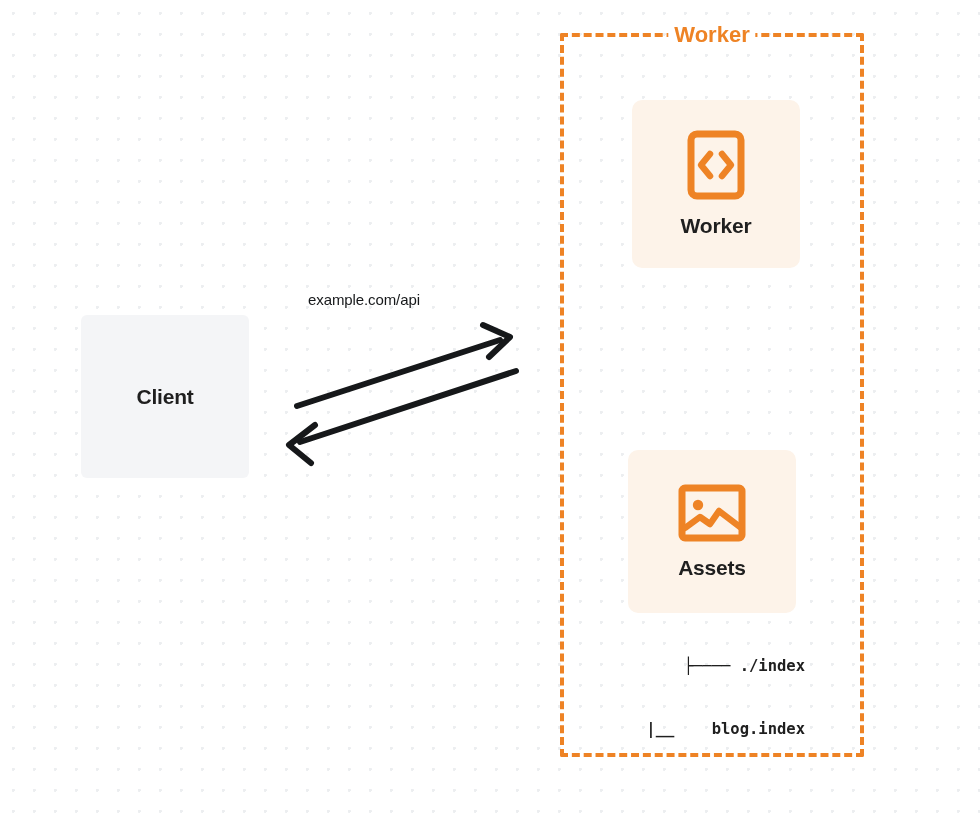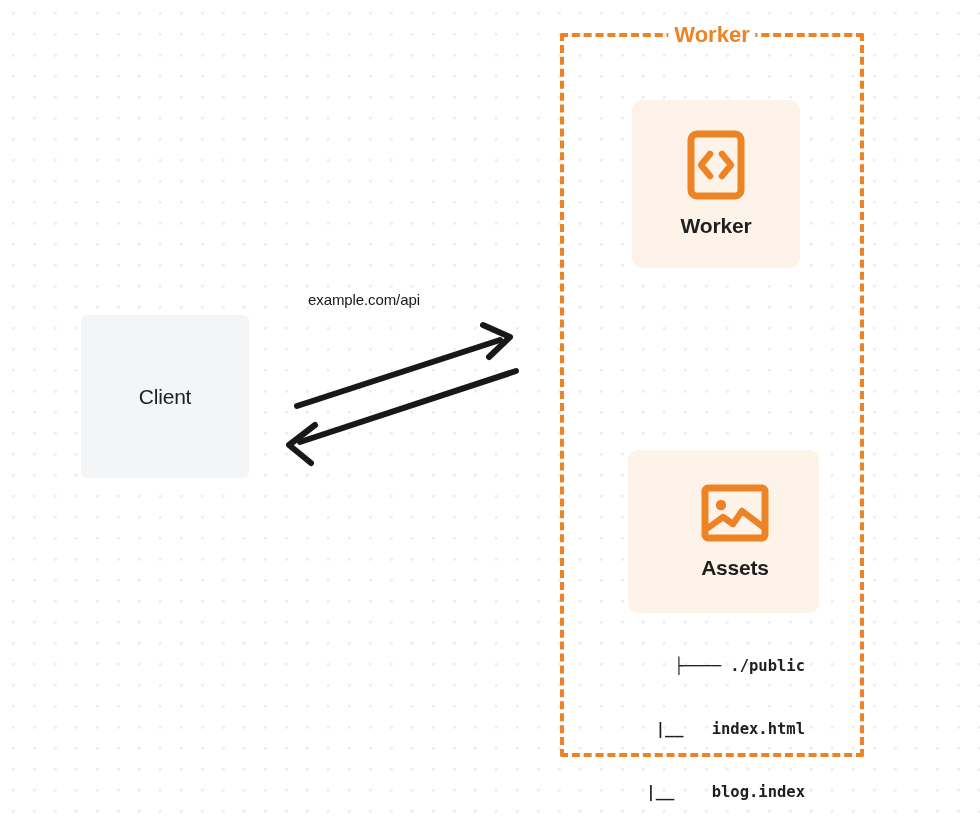--- a/index.html
+++ b/index.html
@@ -27,21 +27,21 @@
     width: 168px;
     height: 163px;
     background: #f4f5f7;
     border-radius: 6px;
     display: flex;
     align-items: center;
     justify-content: center;
   }
   #client-node .node-label {
     font-size: 21px;
-    font-weight: normal;
+    font-weight: bold;
     color: #1f1f1f;
     letter-spacing: -0.2px;
   }
 
   
   #project-container {
     position: absolute;
     left: 560px;
     top: 33px;
     width: 304px;
@@ -78,21 +78,20 @@
     left: 632px;
     top: 100px;
     width: 168px;
     height: 168px;
   }
   #assets-card {
     left: 628px;
     top: 450px;
     width: 168px;
     height: 163px;
-    padding-left: 23px;
   }
   .card-icon {
     display: block;
     margin-bottom: 14px;
   }
   .card-label {
     font-size: 21px;
     font-weight: bold;
     color: #1f1f1f;
     letter-spacing: -0.2px;
@@ -174,19 +173,18 @@
   <div id="assets-card" class="card">
     <svg class="card-icon" width="68" height="58" viewBox="0 0 68 58">
       <rect x="4" y="4" width="60" height="50" rx="3" ry="3" fill="none" stroke="#ee8325" stroke-width="7"></rect>
       <circle cx="20" cy="21" r="5.2" fill="#ee8325"></circle>
       <polyline points="7,44 22,33 32,40 41,27 62,43" fill="none" stroke="#ee8325" stroke-width="6.5" stroke-linecap="round" stroke-linejoin="round"></polyline>
     </svg>
     <span class="card-label">Assets</span>
   </div>
 
   <div id="file-tree">
-    <span class="tree-line">├──── ./public</span>
-    <span class="tree-line">    |__   index.html</span>
+    <span class="tree-line">├──── ./index</span>
     <span class="tree-line">    |__    blog.index</span>
     
   </div>
 
 </div>
 
 </body></html>

